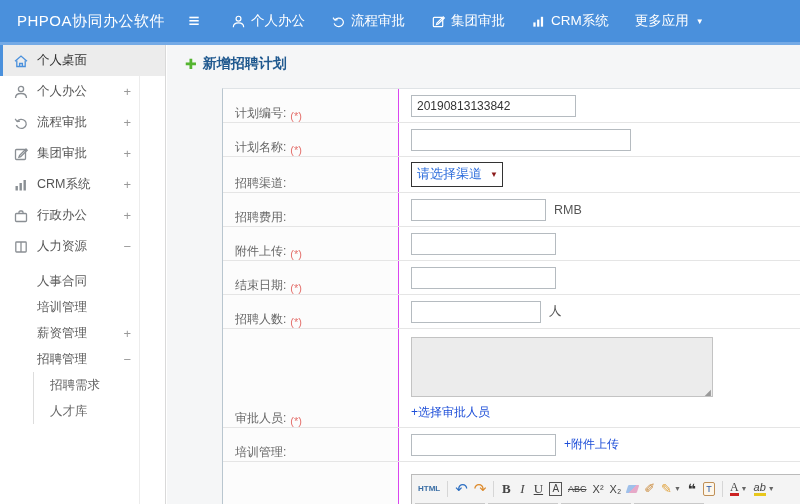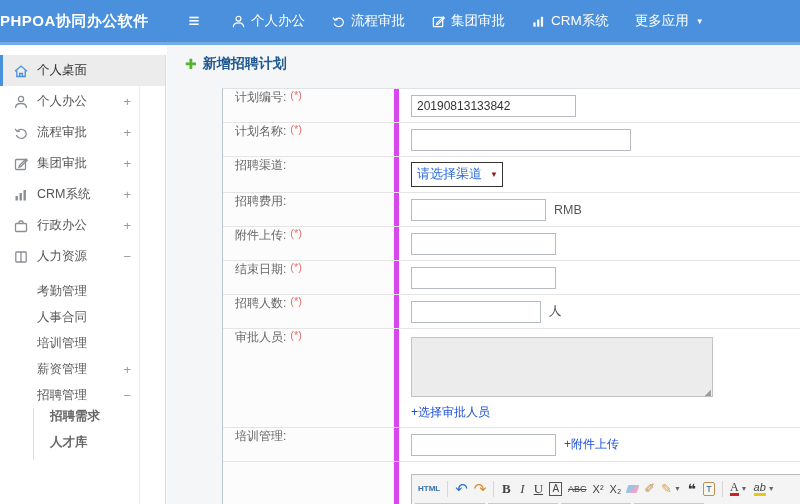--- a/index.html
+++ b/index.html
@@ -3,55 +3,55 @@
 <meta charset="utf-8">
 <style>
   * { margin:0; padding:0; box-sizing:border-box; }
   html,body { width:800px; height:504px; overflow:hidden; position:relative;
     font-family:"Liberation Sans","DejaVu Sans",sans-serif; background:#fff; }
 
   
   .topnav { position:absolute; top:0; left:0; width:800px; height:45px;
     background:#4a90dc; border-bottom:3px solid #74aae6;
     display:flex; align-items:center; color:#fff; }
-  .logo { width:183px; padding-left:0; font-size:15px; font-weight:bold; letter-spacing:.5px; white-space:nowrap; }
+  .logo { width:183px; padding-left:17px; font-size:15px; font-weight:normal; letter-spacing:.5px; white-space:nowrap; }
   .hamburger { font-size:19px; width:22px; text-align:center; cursor:pointer; }
   .nav-items { display:flex; margin-left:26px; align-items:center; }
   .nav-item { display:flex; align-items:center; gap:5px; font-size:13.5px; margin-right:26px; cursor:pointer; white-space:nowrap; }
   .nav-item .svgi { width:15px; height:15px; display:block; }
   .nav-caret { font-size:8px; margin-left:2px; }
 
   
-  .sidebar { position:absolute; top:55px; left:0; width:166px; bottom:0;
+  .sidebar { position:absolute; top:45px; left:0; width:166px; bottom:0;
     background:#fff; border-right:1px solid #d9d9d9; color:#555; }
   .side-scroll-track { position:absolute; right:25px; top:0; bottom:0; width:1px; background:#ececec; }
   .side-item { height:31px; display:flex; align-items:center; padding-left:13px;
     position:relative; font-size:12.5px; cursor:pointer; }
   .side-item .sicon { width:16px; height:16px; margin-right:8px; color:#8a8f94; flex:0 0 16px; }
   .side-item.active { background:#ececec; border-left:3px solid #4a90dc; padding-left:10px; color:#333; }
   .side-item.active .sicon { color:#4a90dc; }
   .expander { position:absolute; right:34px; color:#999; font-size:13px; cursor:pointer; }
   .side-group { padding-top:6px; }
   .sub-item { height:26px; display:flex; align-items:center; padding-left:37px;
     position:relative; font-size:12.5px; color:#5d5d5d; cursor:pointer; }
   .subsub-group { margin-left:33px; border-left:1px solid #ddd; }
-  .subsub-item { height:26px; display:flex; align-items:flex-start; padding-left:16px;
-    font-size:12.5px; color:#666; cursor:pointer;font-weight:bold; }
+  .subsub-item { height:26px; display:flex; align-items:center; padding-left:16px;
+    font-size:12.5px; color:#666; cursor:pointer; }
 
   
   .main { position:absolute; left:167px; top:45px; right:0; bottom:0; background:#f5f6f7; }
   .page-title { position:absolute; left:18px; top:10px; display:flex; align-items:center;
     gap:6px; font-size:14px; font-weight:bold; color:#20598f; }
   .plus-glyph { color:#55b531; font-size:14px; }
 
   .ftable { position:absolute; left:55px; top:43px; right:0; background:#fff;
     border-top:1px solid #dfe3e6; border-left:1px solid #b9c6cf; }
   .frow { display:flex; align-items:stretch; border-bottom:1px solid #e5e5e5; min-height:34px; }
-  .flabel { width:176px; flex:0 0 176px; background:#fcfcfc; border-right:5px solid #d946ef;
-    display:flex; align-items:flex-start; padding-left:12px; font-size:12px; color:#666; }
+  .flabel { width:176px; flex:0 0 176px; background:#fcfcfc; border-right:1px solid #d946ef;
+    display:flex; align-items:flex-end; padding-left:12px; font-size:12px; color:#666; }
   .req { color:#e4716d; margin-left:4px; font-size:11px; }
   .fvalue { flex:1; display:flex; align-items:center; padding:5px 0 5px 12px;
     font-size:12.5px; color:#555; }
   .txt { height:22px; border:1px solid #b5bbc0; padding:1px 5px; font-size:13px; color:#333;
     font-family:inherit; background:#fff; }
   .w165{width:165px; font-size:12px;} .w220{width:220px;} .w135{width:135px;}
   .w145{width:145px;} .w130{width:130px;}
   .suffix { margin-left:8px; color:#555; }
   .sel-box { display:inline-flex; align-items:center; gap:8px; border:1px solid #333;
     background:#fff; padding:2px 4px 3px 5px; font-size:13px; color:#2a6bdb; cursor:pointer; }
@@ -201,23 +201,20 @@
     <svg class="sicon" viewBox="0 0 16 16" fill="none" stroke="currentColor" stroke-width="1.3">
         <rect x="2.8" y="3" width="10.4" height="10" rx="0.8"></rect>
         <path d="M8 3v10"></path>
       </svg>
     <span>人力资源</span>
     <span class="expander">−</span>
   </div>
 
   <div class="side-group">
     <div class="sub-item">
-      <span>考勤管理</span>
-    </div>
-    <div class="sub-item">
       <span>人事合同</span>
     </div>
     <div class="sub-item">
       <span>培训管理</span>
     </div>
     <div class="sub-item">
       <span>薪资管理</span>
       <span class="expander">+</span>
     </div>
     <div class="sub-item">

